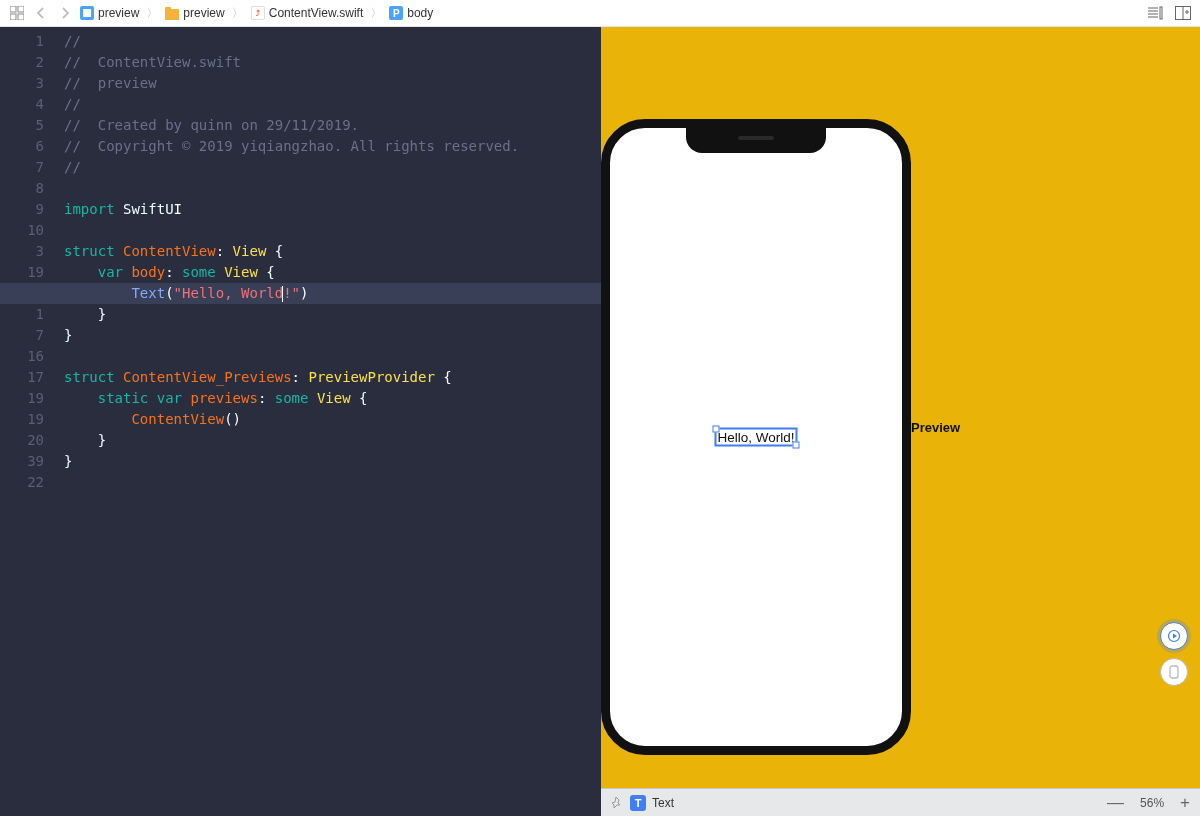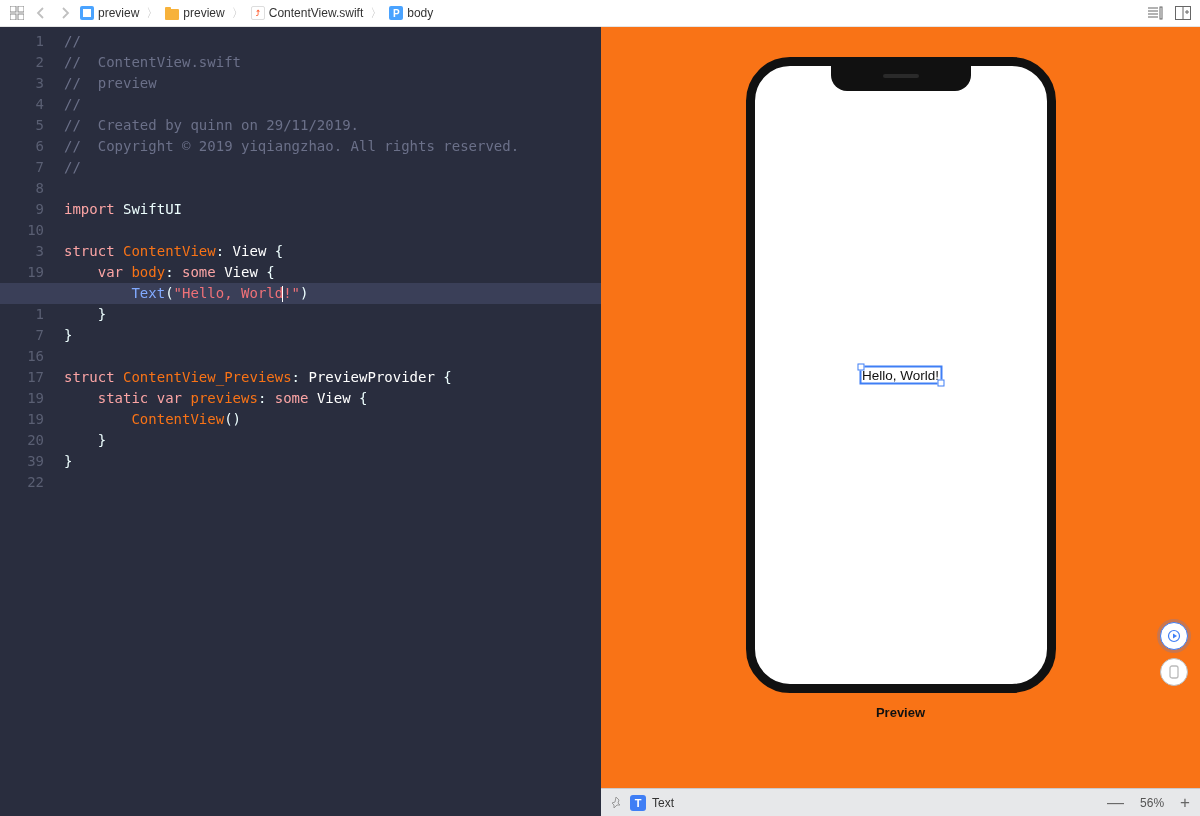--- a/index.html
+++ b/index.html
@@ -54,35 +54,35 @@
   text-align: right;
   color: #5a5f73;
   padding-top: 4px;
   user-select: none;
 }
 .gutter div { padding-right: 14px; height:21px; }
 .code { flex: 1; padding-top: 4px; white-space: pre; }
 .code .cl { height: 21px; display:block; padding-left: 6px;}
 .code .hl { background: #3a3f58; margin-left:-58px; padding-left:64px; }
 .tok-comment { color: #6b7089; }
-.tok-key { color: #fca5a5; }
-.tok-type { color: #ffffff; }
+.tok-key { color: #14b8a6; }
+.tok-type { color: #fde047; }
 .tok-struct { color: #f97316; }
 .tok-ident { color: #eeffff; }
 .tok-str { color: #f07178; }
 .tok-call { color: #82aaff; }
 .cursor { border-left: 1px solid #fff; display:inline-block; height:16px; vertical-align:middle; margin-left:-1px;}
 
 
 .previewpane {
   flex: 1;
-  background: #f97316;
+  background: #eab308;
   position: relative;
   display: flex;
-  flex-direction: column;
+  flex-direction: row;
   align-items: center;
 }
 .phone {
   margin-top: 30px;
   width: 310px;
   height: 636px;
   border: 9px solid #111;
   border-radius: 44px;
   background: #fff;
   position: relative;

